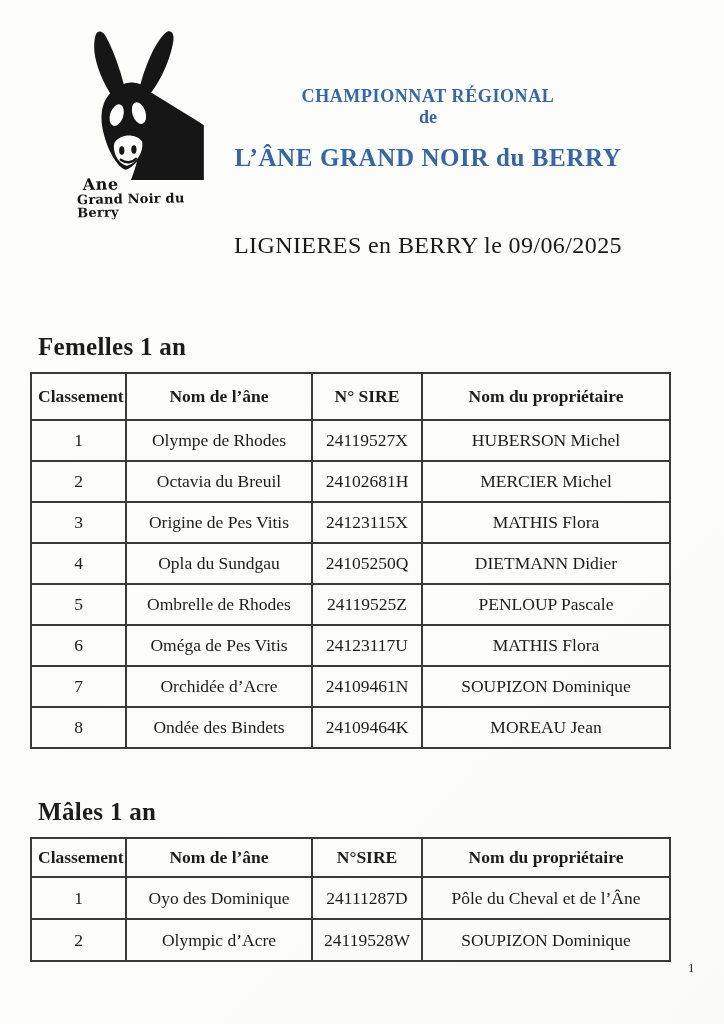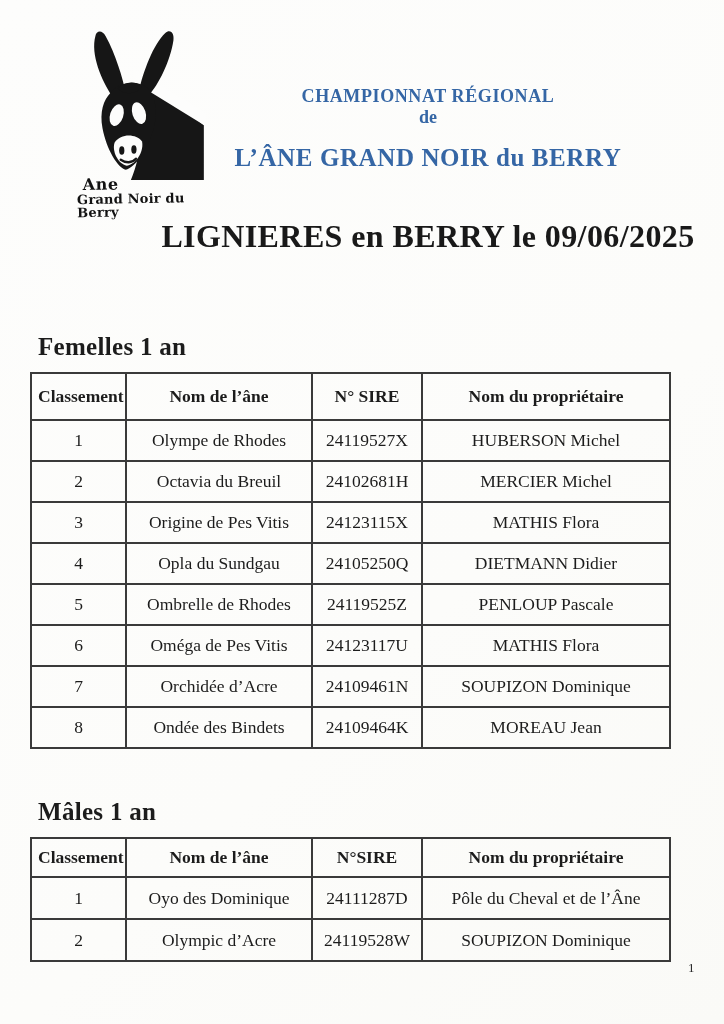--- a/index.html
+++ b/index.html
@@ -32,21 +32,21 @@
 
   
   .header-block {
     position: absolute;
     left: 132px; top: 86px; width: 592px;
     text-align: center;
   }
   .title-1 { font-size: 18px; font-weight: bold; letter-spacing: 0.6px; }
   .title-2 { font-size: 18px; font-weight: bold; margin-top: 0px; }
   .title-3 { font-size: 25px; font-weight: bold; letter-spacing: 0.6px; margin-top: 6px; }
-  .subtitle { font-size: 32px; font-weight: bold; color: #191919; letter-spacing: 0.4px; margin-top: 46px; }
+  .subtitle { font-size: 24px; font-weight: normal; color: #191919; letter-spacing: 0.4px; margin-top: 60px; }
 
   
   .section { position: absolute; left: 30px; width: 640px; }
   .section-0 { top: 333px; }
   .section-1 { top: 798px; }
   .section-heading { font-size: 25px; font-weight: bold; margin: 0 0 11px 8px; letter-spacing: 0.3px; }
 
   table.results {
     border-collapse: collapse;
     width: 639px;

